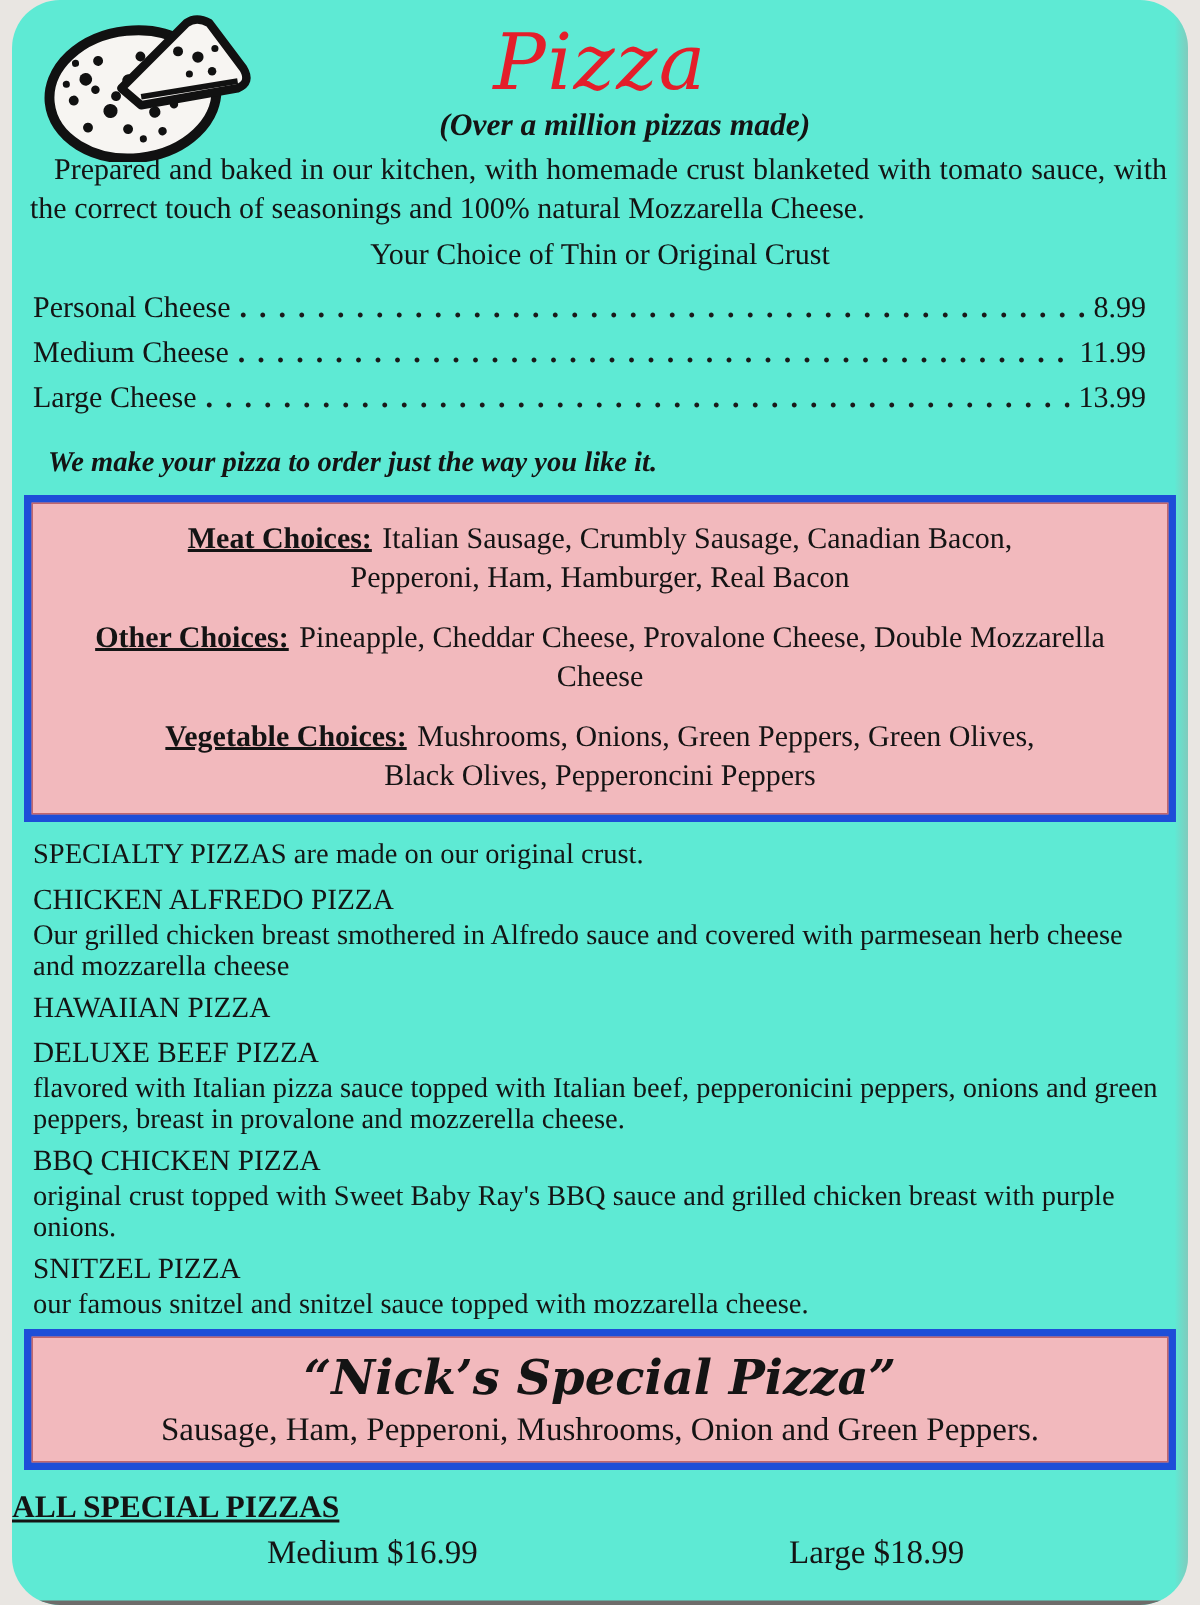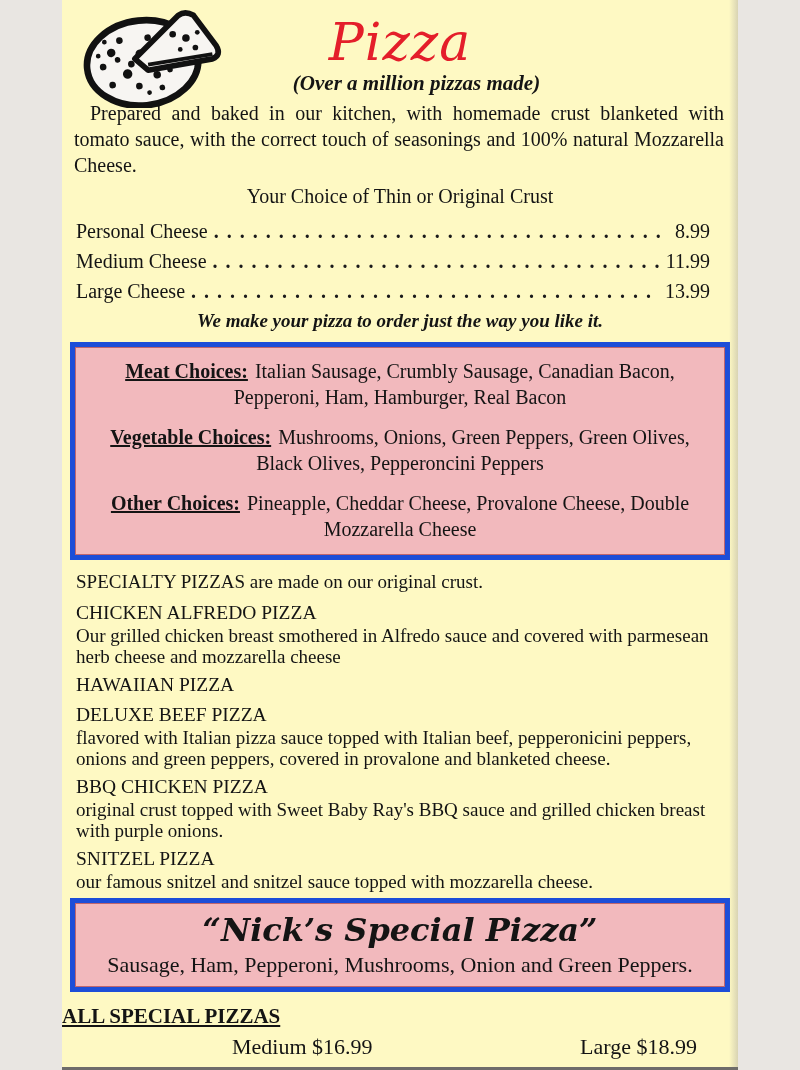--- a/index.html
+++ b/index.html
@@ -1,25 +1,26 @@
 <!DOCTYPE html>
 <html><head>
 <meta charset="utf-8">
 <style>
   * { margin: 0; padding: 0; box-sizing: border-box; }
   html, body { background: #e9e6e2; }
   .page {
     position: relative;
-    width: 676px;
+    width: 784px;
     height: 1070px;
     margin: 0 auto;
-    background: #fef9c3;
+    background: #5eead4;
     font-family: "Liberation Serif", serif;
     color: #141414;
     overflow: hidden;
+    border-radius: 32px;
   }
   .scan-edge-right {
     position: absolute; top: 0; right: 0; width: 9px; height: 100%;
     background: linear-gradient(to right, rgba(170,165,160,0), rgba(170,165,160,0.45));
     pointer-events: none;
   }
   .scan-edge-bottom {
     position: absolute; left: 0; bottom: 0; width: 100%; height: 3px;
     background: #6e6c6a;
   }
@@ -49,21 +50,21 @@
   .prices { margin: 7px 28px 0 14px; }
   .price-row { display: flex; align-items: flex-end; font-size: 20px; line-height: 30px; }
   .price-label { white-space: nowrap; }
   .price-dots { flex: 1; overflow: hidden; white-space: nowrap; margin: 0 6px; color: #1a1a1a; }
   .price-dots::after {
     content: ". . . . . . . . . . . . . . . . . . . . . . . . . . . . . . . . . . . . . . . . . . . . . . . . . . . . . . . . . . . . . . . . . . . . . . . . . . . . . . . . . . . . . . . . . . . . . . . . . . . . . . . . . . . .";
     word-spacing: 1px; letter-spacing: 1px; font-weight: bold;
   }
   .price-value { white-space: nowrap; }
 
-  .notes { margin-top: 2px; text-align: center; font-weight: bold; font-style: italic; font-size: 19px; line-height: 26px; }
+  .notes { margin-top: 16px; text-align: left; font-weight: bold; font-style: italic; font-size: 19px; line-height: 26px; padding-left: 24px; }
 
   .red-box {
     margin: 8px 8px 0 8px;
     border: 5px solid #1d4ed8;
     background: #f2b9bd;
   }
   .red-box-inner {
     border: 1px solid rgba(150, 35, 45, 0.55);
     text-align: center;
   }
@@ -164,45 +165,45 @@
   <div class="red-box">
     <div class="red-box-inner toppings-inner">
       <div class="topping-group">
         <div>
           <span class="group-label">Meat Choices:</span><span>Italian Sausage, Crumbly Sausage, Canadian Bacon,</span>
         </div>
         <div>Pepperoni, Ham, Hamburger, Real Bacon</div>
       </div>
       <div class="topping-group">
         <div>
+          <span class="group-label">Other Choices:</span><span>Pineapple, Cheddar Cheese, Provalone Cheese, Double Mozzarella Cheese</span>
+        </div>
+      </div>
+      <div class="topping-group">
+        <div>
           <span class="group-label">Vegetable Choices:</span><span>Mushrooms, Onions, Green Peppers, Green Olives,</span>
         </div>
         <div>Black Olives, Pepperoncini Peppers</div>
       </div>
-      <div class="topping-group">
-        <div>
-          <span class="group-label">Other Choices:</span><span>Pineapple, Cheddar Cheese, Provalone Cheese, Double Mozzarella Cheese</span>
-        </div>
-      </div>
     </div>
   </div>
 
   <div class="specialty">
     <div class="specialty-intro">SPECIALTY PIZZAS are made on our original crust.</div>
 
     <div class="specialty-item">
       <div class="specialty-name">CHICKEN ALFREDO PIZZA</div>
       <div class="specialty-desc">Our grilled chicken breast smothered in Alfredo sauce and covered with parmesean herb cheese and mozzarella cheese</div>
     </div>
     <div class="specialty-item">
       <div class="specialty-name">HAWAIIAN PIZZA</div>
     </div>
     <div class="specialty-item">
       <div class="specialty-name">DELUXE BEEF PIZZA</div>
-      <div class="specialty-desc">flavored with Italian pizza sauce topped with Italian beef, pepperonicini peppers, onions and green peppers, covered in provalone and blanketed cheese.</div>
+      <div class="specialty-desc">flavored with Italian pizza sauce topped with Italian beef, pepperonicini peppers, onions and green peppers, breast in provalone and mozzerella cheese.</div>
     </div>
     <div class="specialty-item">
       <div class="specialty-name">BBQ CHICKEN PIZZA</div>
       <div class="specialty-desc">original crust topped with Sweet Baby Ray's BBQ sauce and grilled chicken breast with purple onions.</div>
     </div>
     <div class="specialty-item">
       <div class="specialty-name">SNITZEL PIZZA</div>
       <div class="specialty-desc">our famous snitzel and snitzel sauce topped with mozzarella cheese.</div>
     </div>
   </div>

